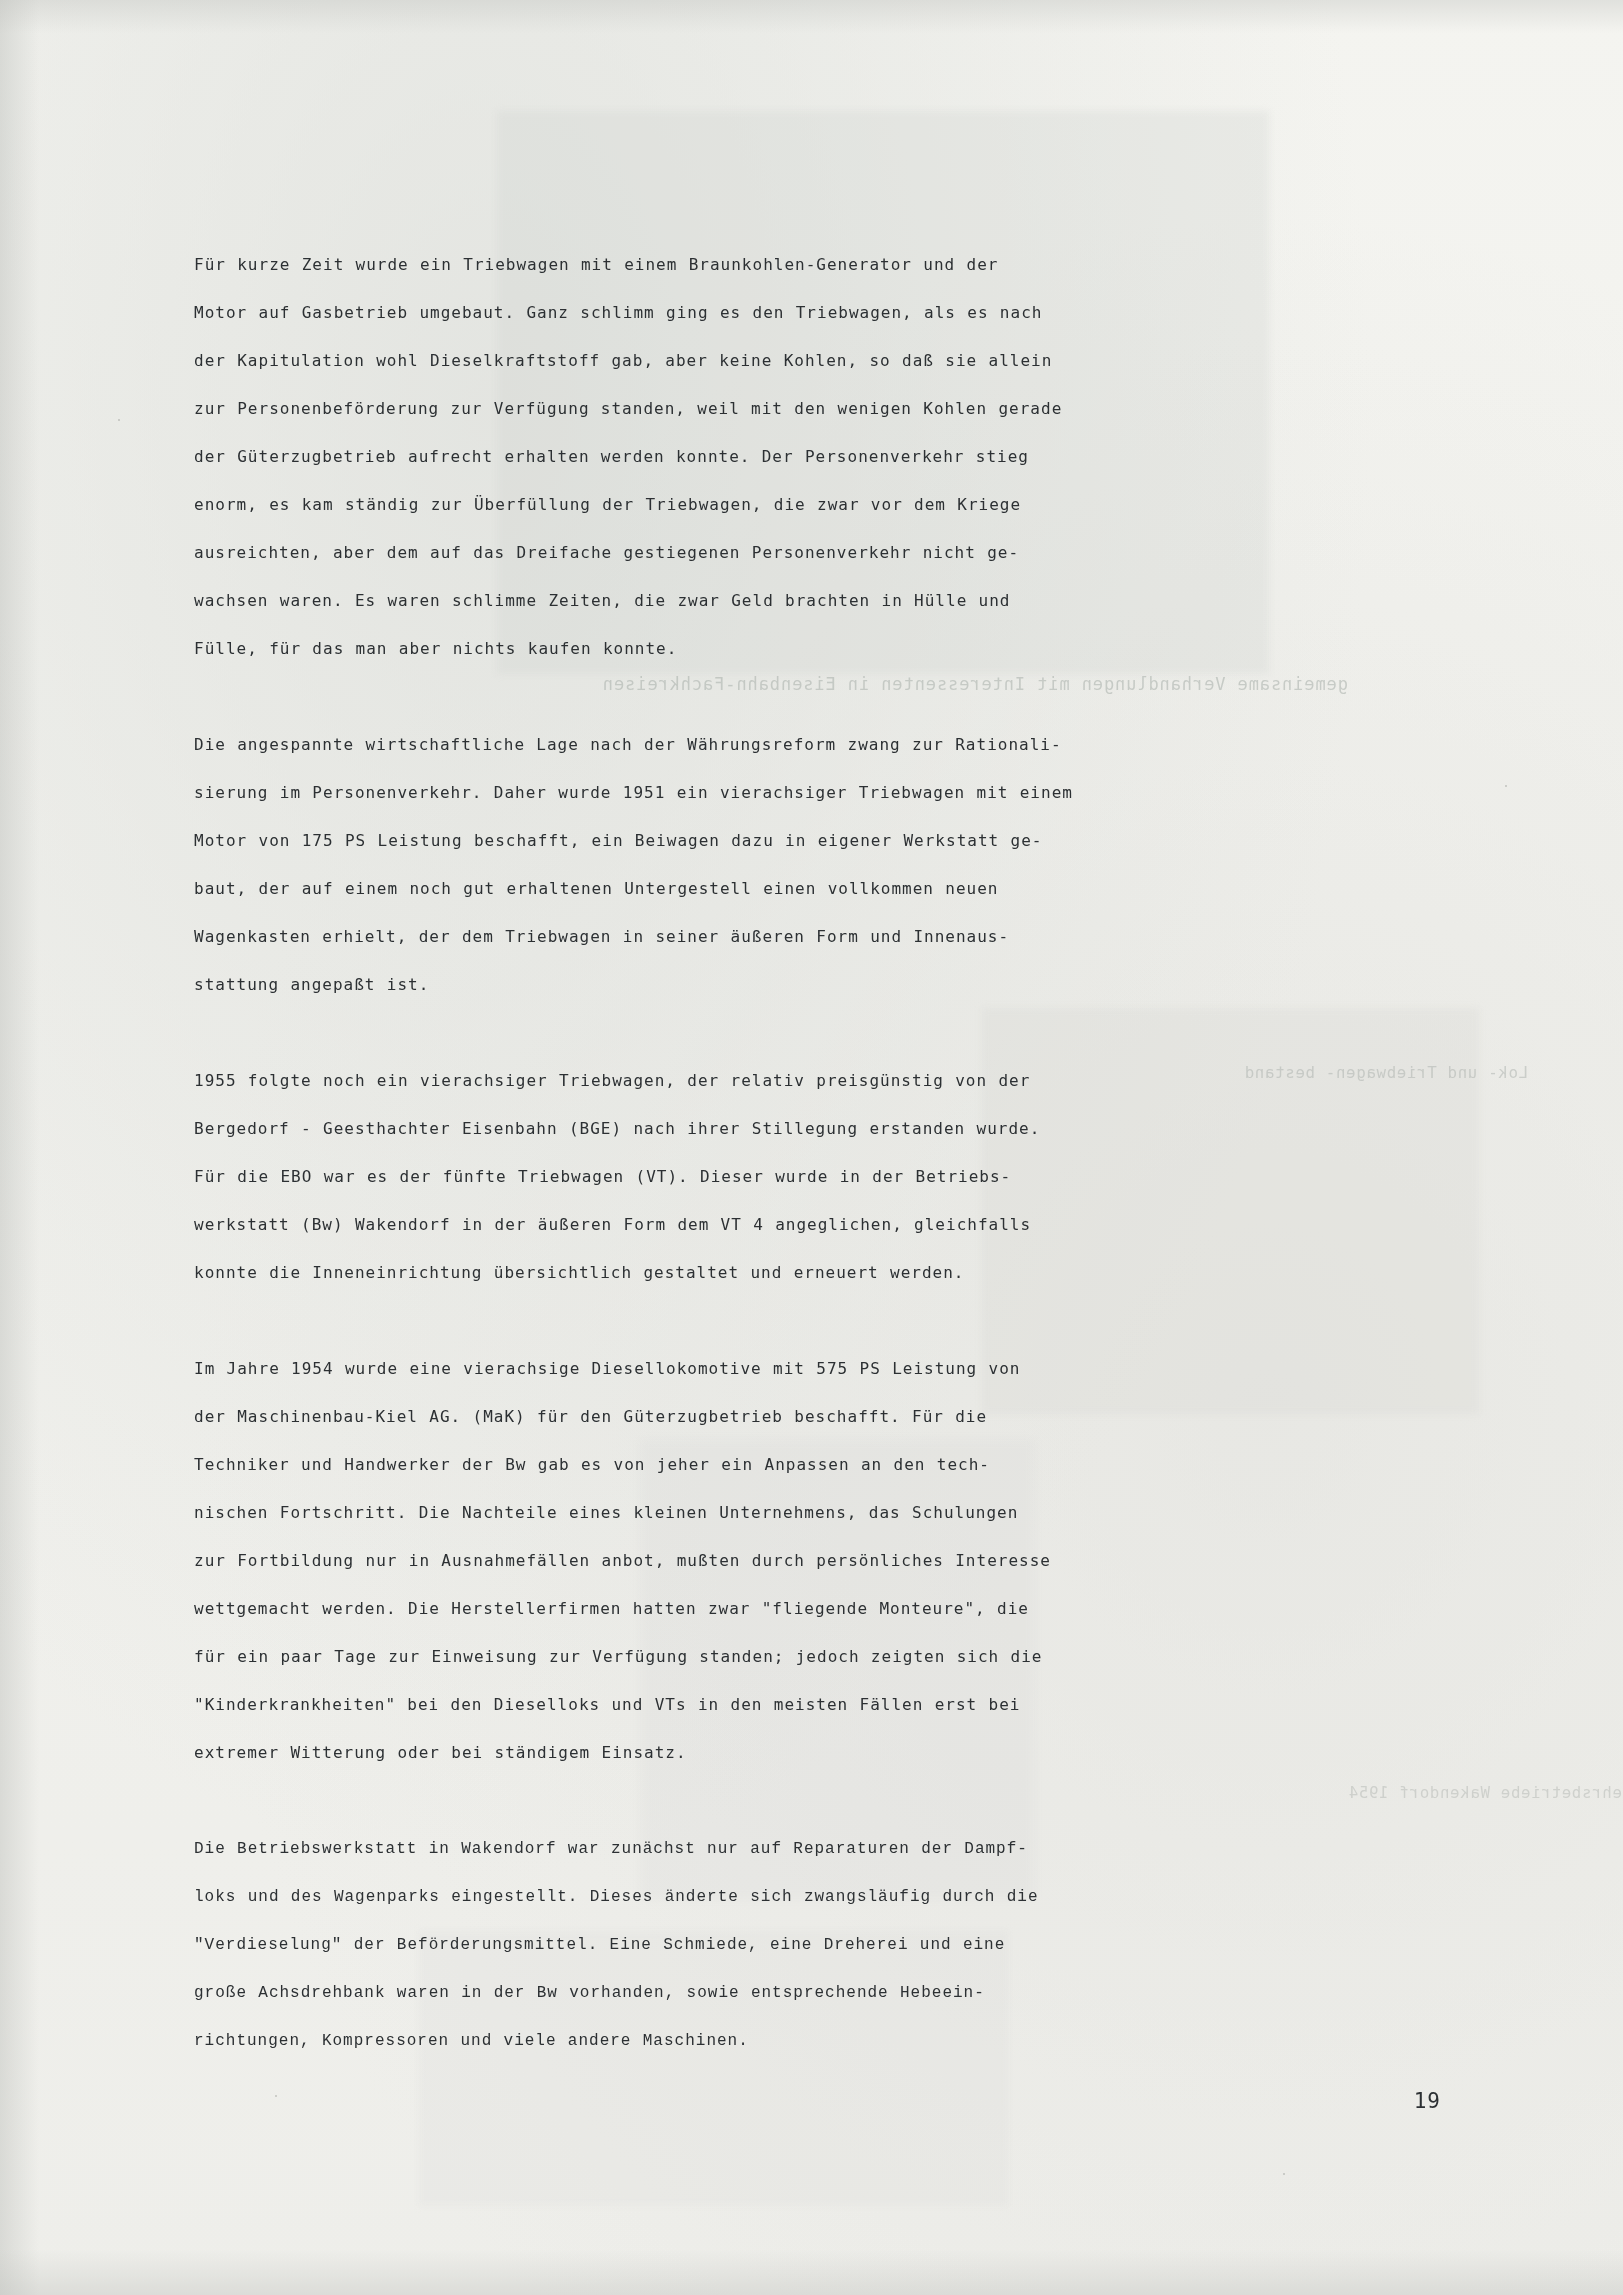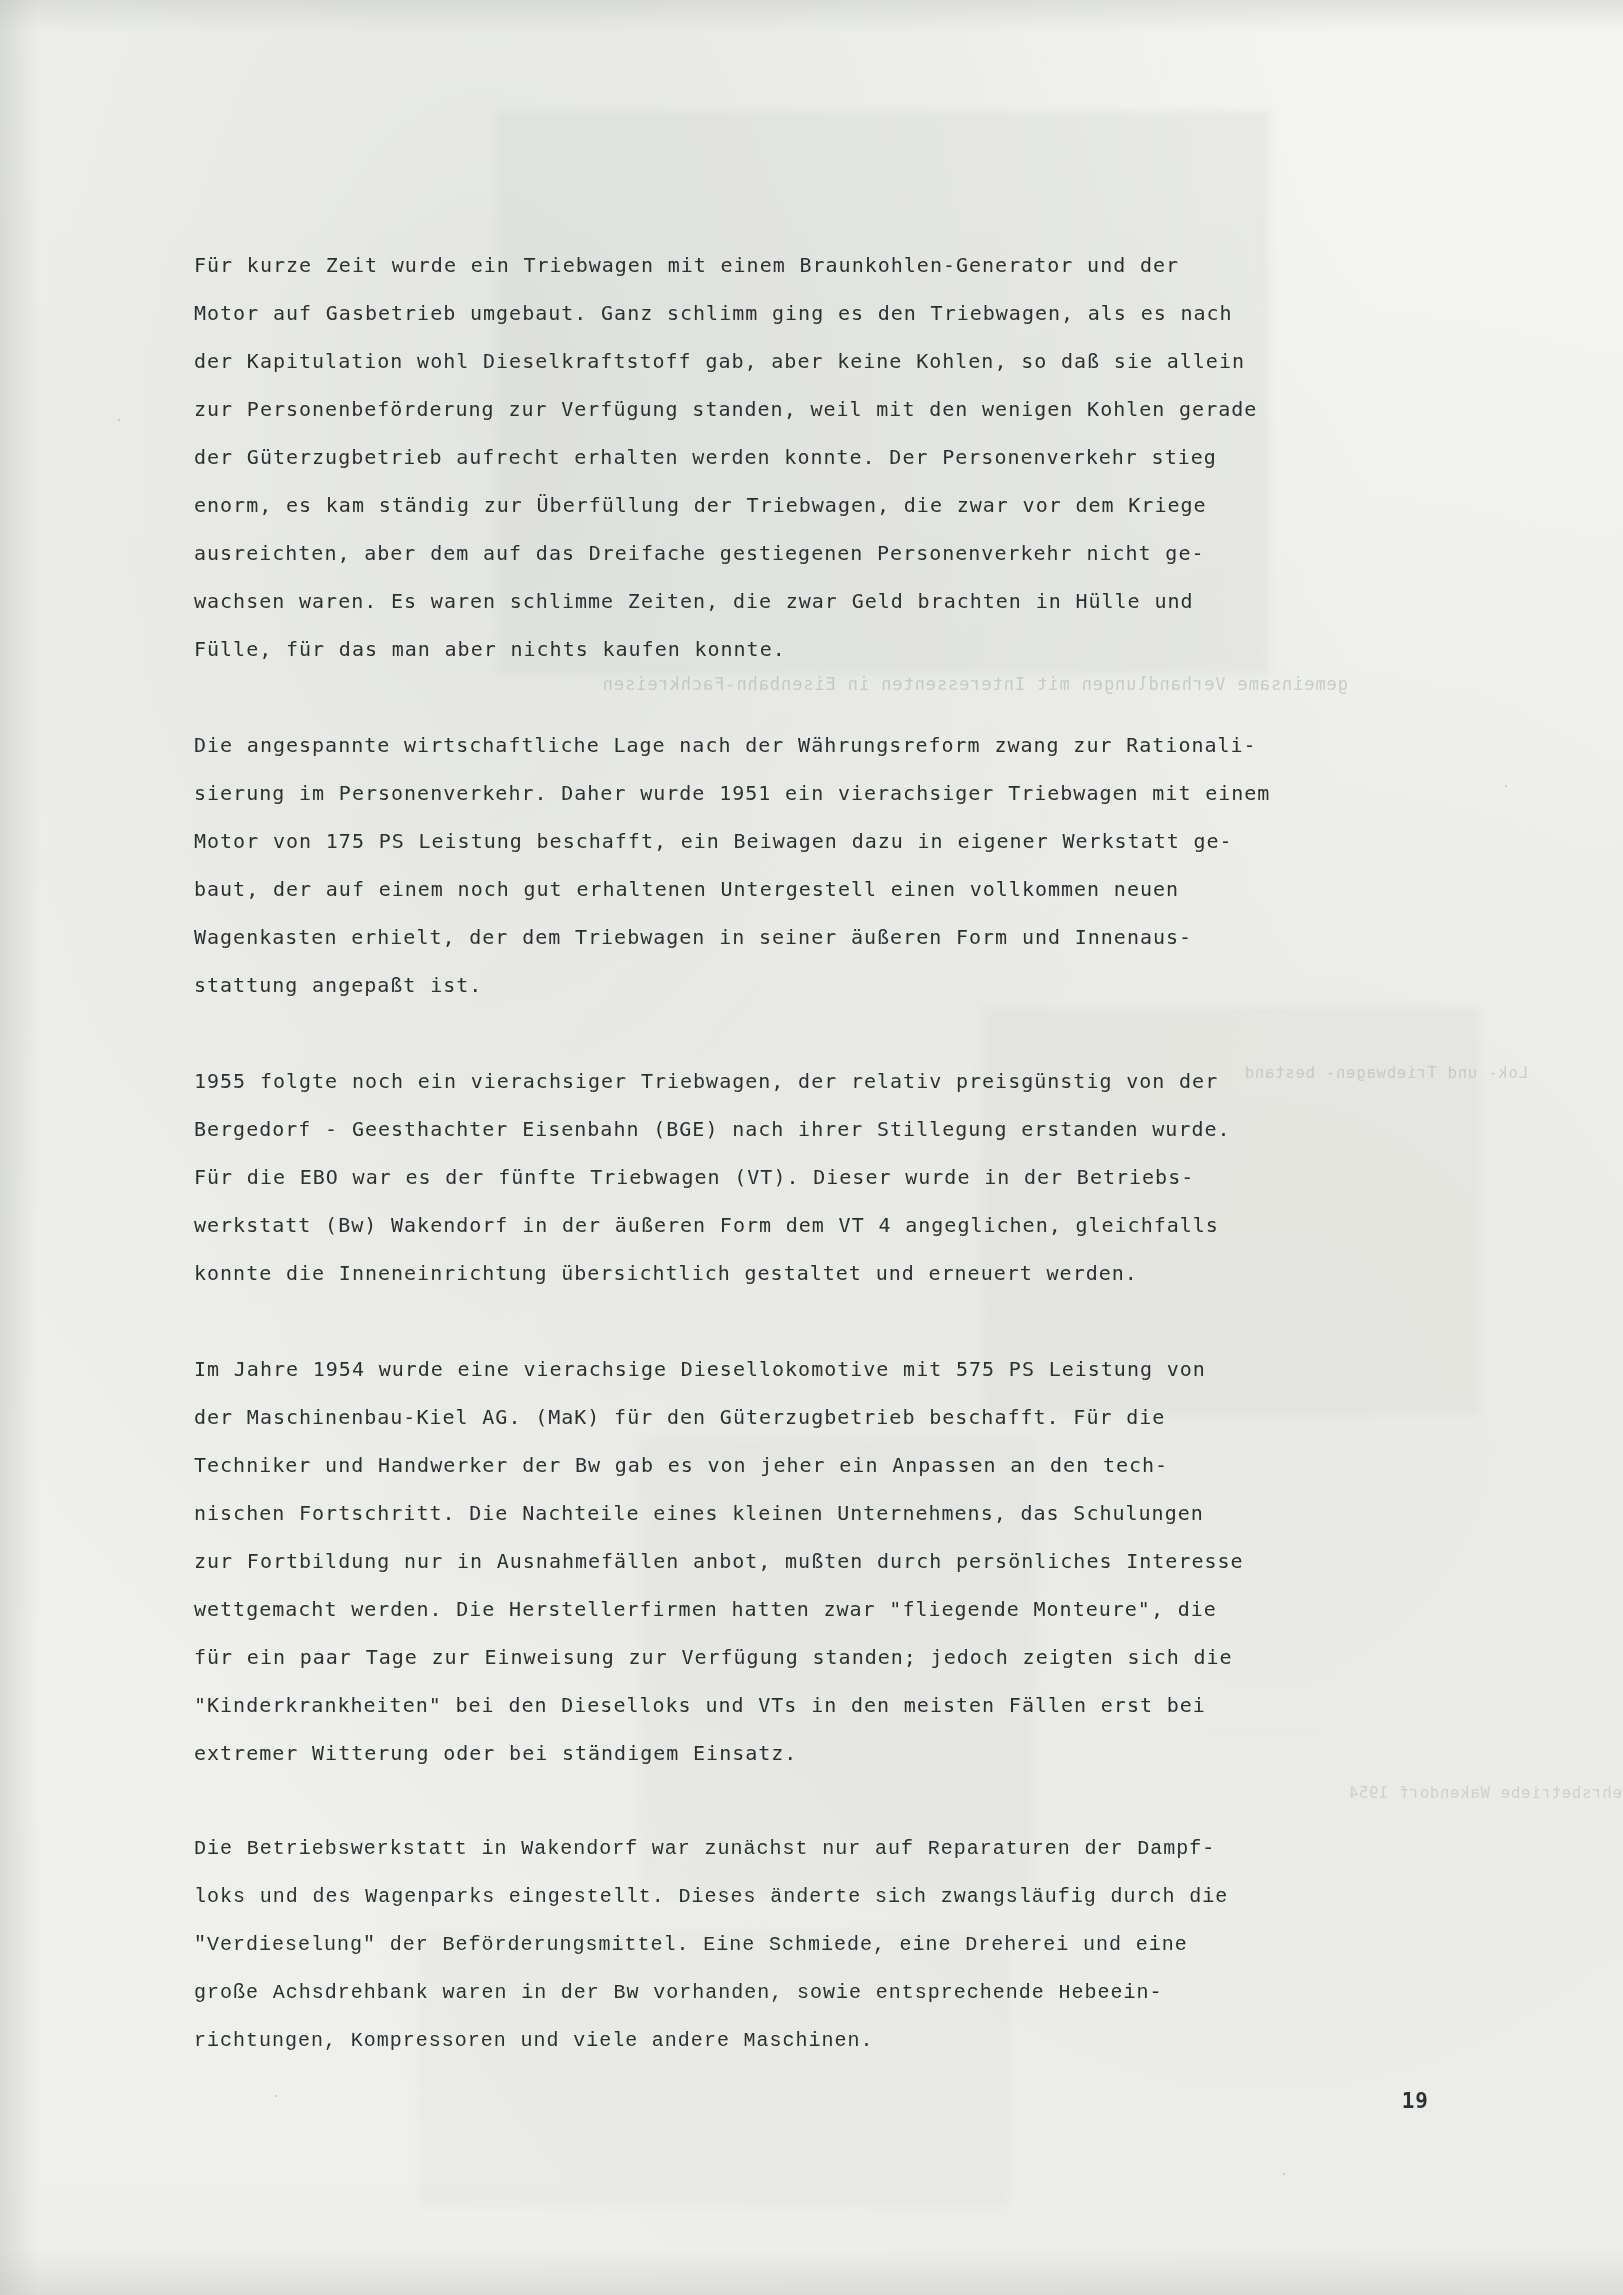--- a/index.html
+++ b/index.html
@@ -73,37 +73,36 @@
   }
 
   .content {
     position: absolute;
     left: 194px;
     top: 241px;
     width: 1303px;
   }
   .para {
     margin: 0 0 48px 0;
-    font-size: 20px;
+    font-size: 16px;
     line-height: 48px;
     letter-spacing: 1px;
     color: #2c3033;
     white-space: pre-wrap;
     word-spacing: 0.7px;
   }
   .para:last-of-type { margin-bottom: 0; font-family: Liberation Mono, monospace; }
 
   .page-number {
     position: absolute;
-    right: 194px;
+    right: 182px;
     bottom: 182px;
     font-size: 21px;
     letter-spacing: 1px;
     color: #2c3033;
-    font-weight: bold;
   }
 
   
   .edge-left {
     position: absolute;
     left: 0; top: 0; bottom: 0; width: 39px;
     background: linear-gradient(90deg, rgba(190,192,188,0.45), rgba(190,192,188,0));
   }
   .edge-top {
     position: absolute;

